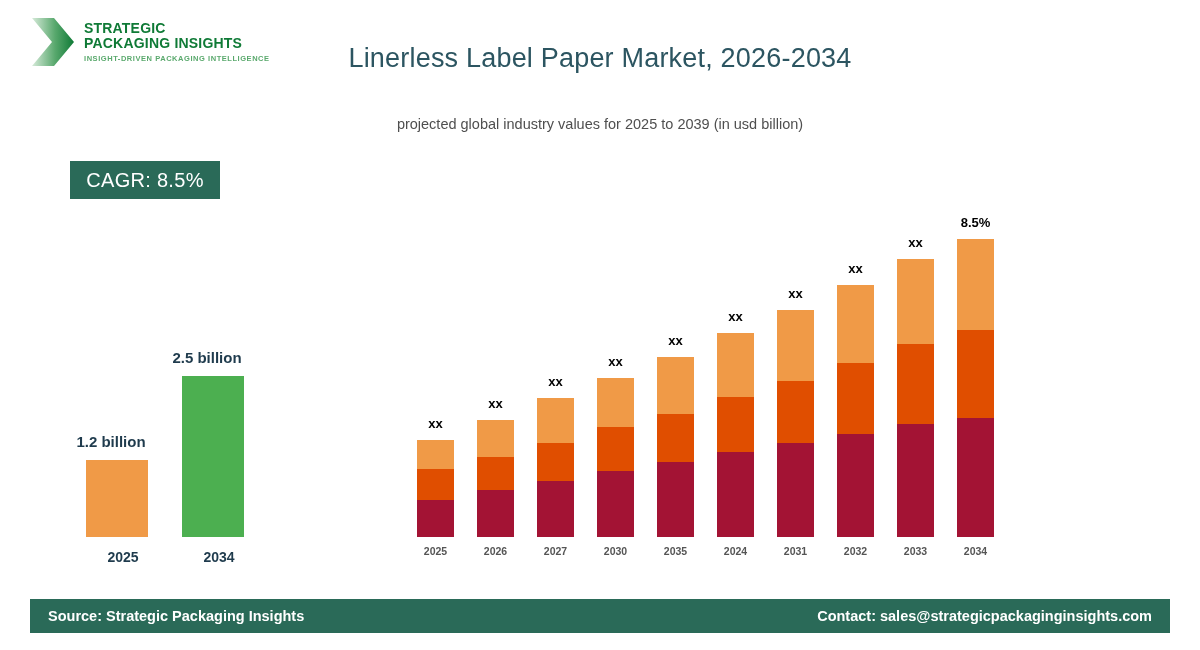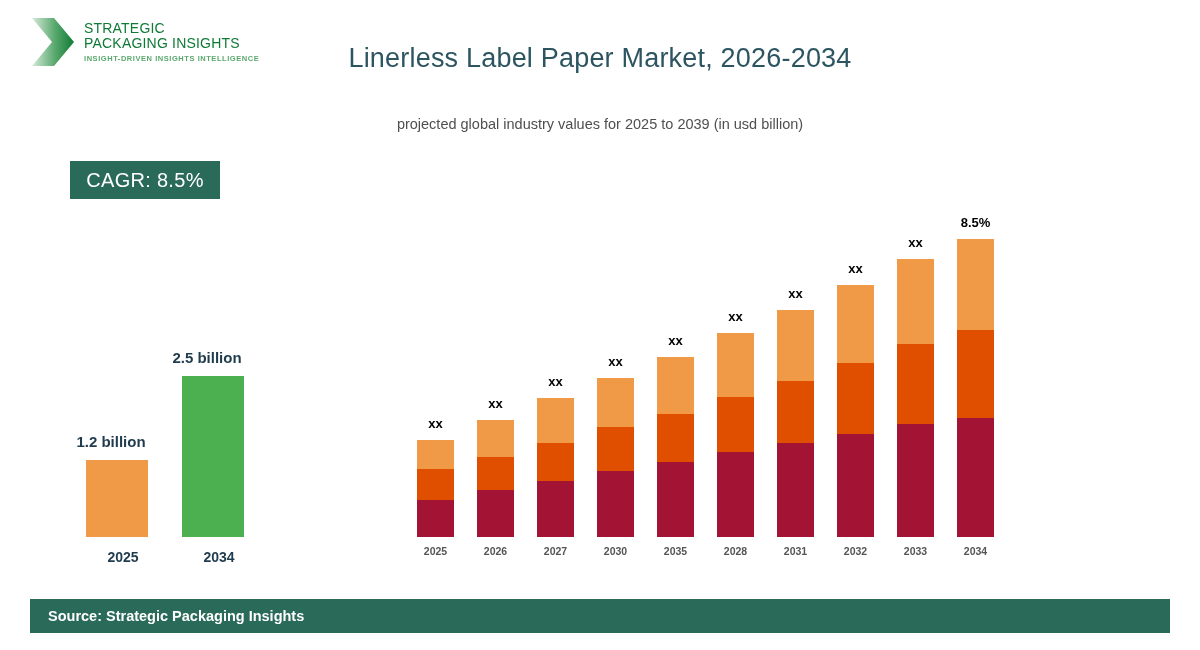--- a/index.html
+++ b/index.html
@@ -21,21 +21,21 @@
     left: 30px;
     top: 16px;
     display: flex;
     align-items: center;
     gap: 8px;
   }
   #logo-mark { width: 46px; height: 52px; flex: none; }
   #logo-text { display: flex; flex-direction: column; line-height: 1.05; }
   .logo-l1, .logo-l2 {
     font-size: 14px;
-    font-weight: normal;
+    font-weight: bold;
     color: #0f7a36;
     letter-spacing: 0.2px;
   }
   .logo-tag {
     margin-top: 4px;
     font-size: 7.5px;
     font-weight: bold;
     color: #5aa96d;
     letter-spacing: 0.55px;
   }
@@ -185,21 +185,21 @@
         <stop offset="0%" stop-color="#d6ead9"></stop>
         <stop offset="55%" stop-color="#58a86d"></stop>
         <stop offset="100%" stop-color="#0f7a36"></stop>
       </linearGradient>
     </defs>
     <path d="M2,2 L24,2 L44,26 L24,50 L2,50 L22,26 Z" fill="url(#chevGrad)"></path>
   </svg>
   <div id="logo-text">
     <span class="logo-l1">STRATEGIC</span>
     <span class="logo-l2">PACKAGING INSIGHTS</span>
-    <span class="logo-tag">INSIGHT-DRIVEN INSIGHTS INTELLIGENCE</span>
+    <span class="logo-tag">INSIGHT-DRIVEN PACKAGING INTELLIGENCE</span>
   </div>
 </div>
 
 <div id="title">Linerless Label Paper Market, 2026-2034</div>
 <div id="subtitle">projected global industry values for 2025 to 2039 (in usd billion)</div>
 
 <div id="cagr-badge">CAGR: 8.5%</div>
 
 <div id="left-panel">
     <div class="cmp-bar-wrap" style="left: 19px; height: 180px;">
@@ -260,21 +260,21 @@
       <div class="stack-label" style="bottom: 189px;">xx</div>
       <div class="stack-cat">2035</div>
     </div>
     <div class="stack-col" style="left: 312px;">
       <div class="stack">
         <div class="seg" style="height: 85px; background: rgb(163, 19, 52);"></div>
         <div class="seg" style="height: 55px; background: rgb(224, 78, 0);"></div>
         <div class="seg" style="height: 64px; background: rgb(240, 154, 71);"></div>
       </div>
       <div class="stack-label" style="bottom: 213px;">xx</div>
-      <div class="stack-cat">2028</div>
+      <div class="stack-cat">2024</div>
     </div>
     <div class="stack-col" style="left: 372px;">
       <div class="stack">
         <div class="seg" style="height: 94px; background: rgb(163, 19, 52);"></div>
         <div class="seg" style="height: 62px; background: rgb(224, 78, 0);"></div>
         <div class="seg" style="height: 71px; background: rgb(240, 154, 71);"></div>
       </div>
       <div class="stack-label" style="bottom: 236px;">xx</div>
       <div class="stack-cat">2031</div>
     </div>
@@ -302,13 +302,14 @@
         <div class="seg" style="height: 88px; background: rgb(224, 78, 0);"></div>
         <div class="seg" style="height: 91px; background: rgb(240, 154, 71);"></div>
       </div>
       <div class="stack-label" style="bottom: 307px;">8.5%</div>
       <div class="stack-cat">2034</div>
     </div>
   </div>
 
 <div id="footer">
   <span>Source: Strategic Packaging Insights</span>
+  <span>Contact: sales@strategicpackaginginsights.com</span>
 </div>
 
 </body></html>

